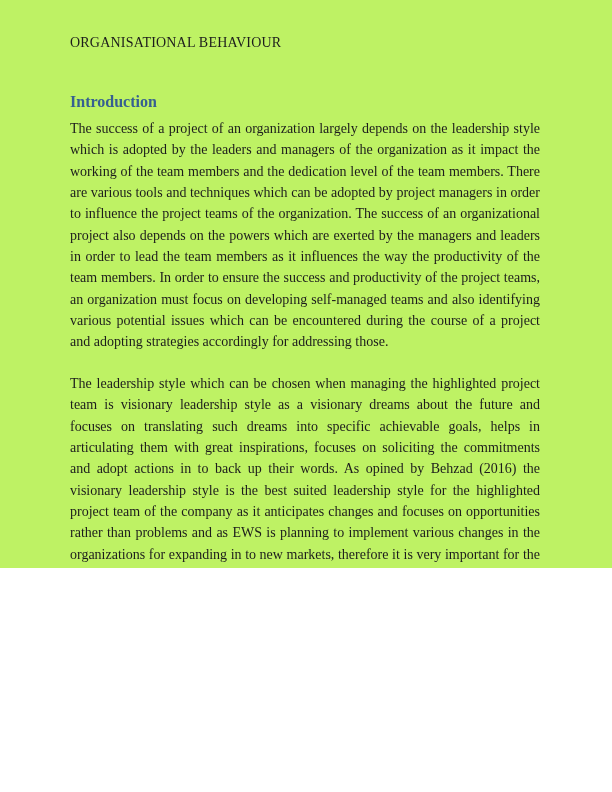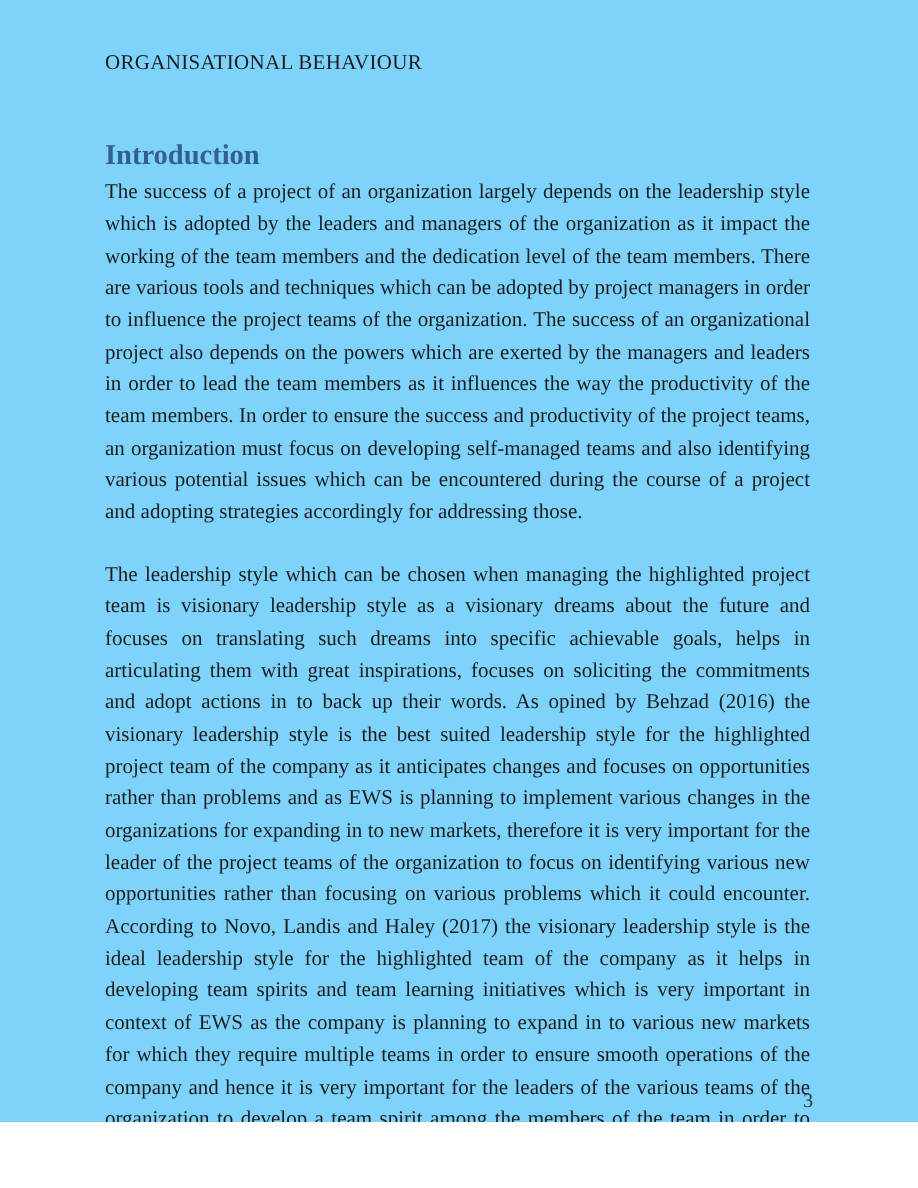--- a/index.html
+++ b/index.html
@@ -3,39 +3,39 @@
 <meta charset="utf-8">
 <style>
   html, body {
     margin: 0;
     padding: 0;
     background: #ffffff;
   }
   .page {
     position: relative;
     width: 612px;
-    height: 748px;
-    background: #7dd3fc;
+    height: 568px;
+    background: #bef264;
     overflow: hidden;
     font-family: "Liberation Serif", serif;
     color: #1c1c1c;
   }
   .doc-header {
     position: absolute;
     left: 70px;
     top: 35px;
     font-size: 14px;
     letter-spacing: 0.2px;
     color: #1c1c1c;
   }
   .section-heading {
     position: absolute;
     left: 70px;
     width: 470px;
-    font-size: 19px;
+    font-size: 16px;
     font-weight: bold;
     color: #365F91;
     font-family: "Liberation Serif", serif;
   }
   .heading-intro { top: 93px; }
   .heading-discussion { top: 348px; }
   .body-para {
     position: absolute;
     left: 70px;
     width: 470px;

